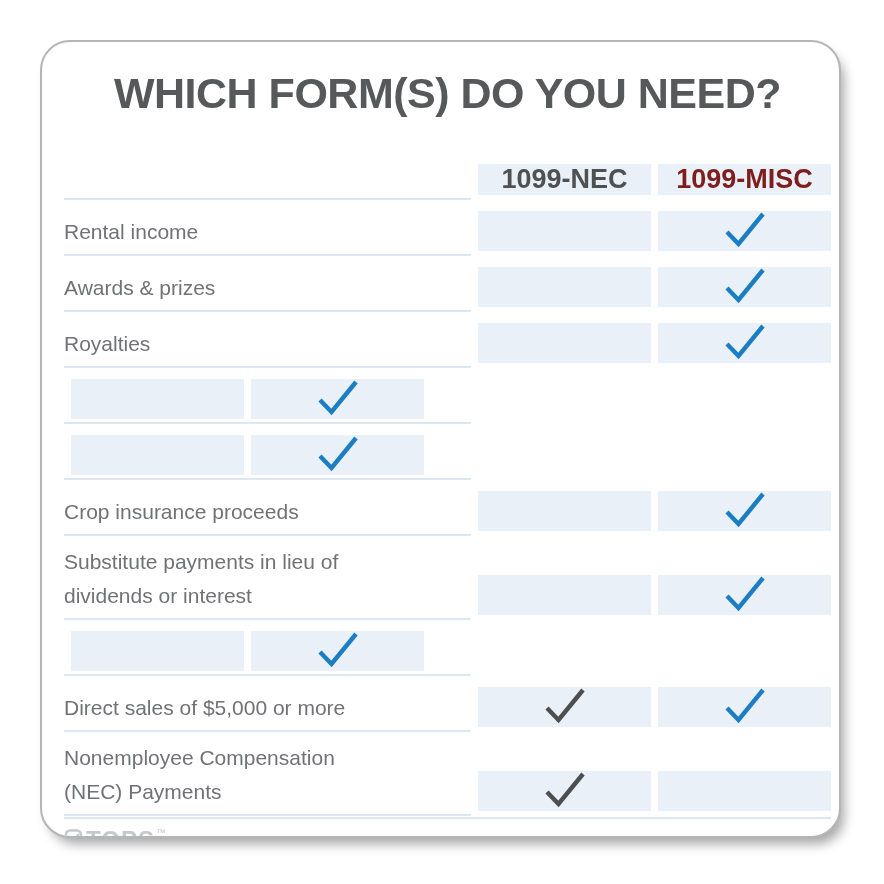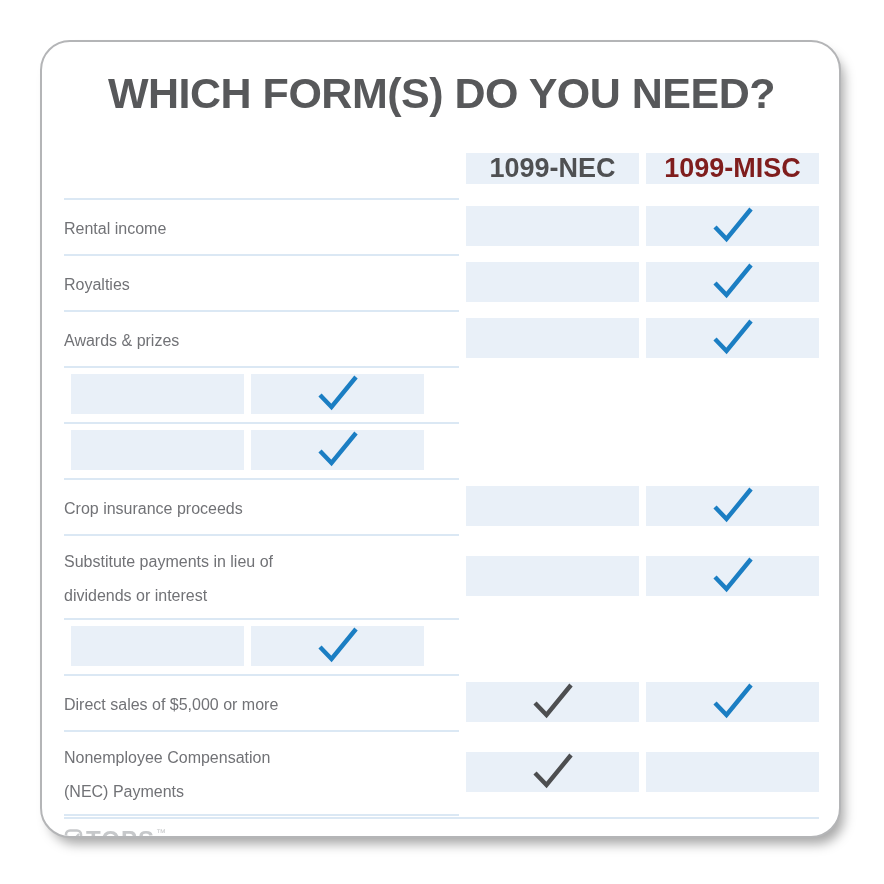--- a/index.html
+++ b/index.html
@@ -15,59 +15,59 @@
     position: absolute;
     left: 40px;
     top: 40px;
     width: 801px;
     height: 798px;
     background: #ffffff;
     border: 2px solid #b4b5b7;
     border-radius: 30px;
     box-shadow: 6px 9px 12px -3px rgba(0,0,0,0.35);
     box-sizing: border-box;
-    padding: 0 20px 0 22px;
+    padding: 0 8px 0 22px;
     overflow: hidden;
   }
 
   .title {
     margin: 27px 0 0 0;
     text-align: center;
     font-size: 43px;
     font-weight: bold;
     letter-spacing: -0.5px;
     color: #57585a;
   }
 
   .table {
     margin-top: 23px;
   }
 
   .row {
     display: flex;
-    align-items: center;
+    align-items: flex-end;
     min-height: 56px;
     position: relative;
   }
   
   .row::after {
     content: '';
     position: absolute;
     left: 0;
     right: 360px;
     bottom: 1px;
     height: 2px;
     background: #dbe8f4;
   }
 
   .label-cell {
     flex: 1;
     display: flex;
     align-items: center;
-    font-size: 16px;
+    font-size: 21px;
     line-height: 34px;
     color: #717276;
     white-space: pre-line;
     padding: 8px 0;
   }
 
   .blue-cell {
     width: 173px;
     margin-left: 7px;
     margin-bottom: 6px;
@@ -142,34 +142,34 @@
         <polyline points="4,21 15.5,33 40,3"></polyline>
       </svg>
     </div>
     <div class="blue-cell misc-cell">
       <svg class="check" width="44" height="40" viewBox="0 0 44 40">
         <polyline points="4,21 15.5,33 40,3"></polyline>
       </svg>
     </div>
   </div>
         <div class="row">
+    <div class="label-cell">Awards &amp; prizes</div>
+    <div class="blue-cell nec-cell">
+      <svg class="check" width="44" height="40" viewBox="0 0 44 40" style="visibility: hidden;">
+        <polyline points="4,21 15.5,33 40,3"></polyline>
+      </svg>
+    </div>
+    <div class="blue-cell misc-cell">
+      <svg class="check" width="44" height="40" viewBox="0 0 44 40">
+        <polyline points="4,21 15.5,33 40,3"></polyline>
+      </svg>
+    </div>
+  </div>
+        <div class="row">
     <div class="label-cell">Royalties</div>
-    <div class="blue-cell nec-cell">
-      <svg class="check" width="44" height="40" viewBox="0 0 44 40" style="visibility: hidden;">
-        <polyline points="4,21 15.5,33 40,3"></polyline>
-      </svg>
-    </div>
-    <div class="blue-cell misc-cell">
-      <svg class="check" width="44" height="40" viewBox="0 0 44 40">
-        <polyline points="4,21 15.5,33 40,3"></polyline>
-      </svg>
-    </div>
-  </div>
-        <div class="row">
-    <div class="label-cell">Awards &amp; prizes</div>
     <div class="blue-cell nec-cell">
       <svg class="check" width="44" height="40" viewBox="0 0 44 40" style="visibility: hidden;">
         <polyline points="4,21 15.5,33 40,3"></polyline>
       </svg>
     </div>
     <div class="blue-cell misc-cell">
       <svg class="check" width="44" height="40" viewBox="0 0 44 40">
         <polyline points="4,21 15.5,33 40,3"></polyline>
       </svg>
     </div>

